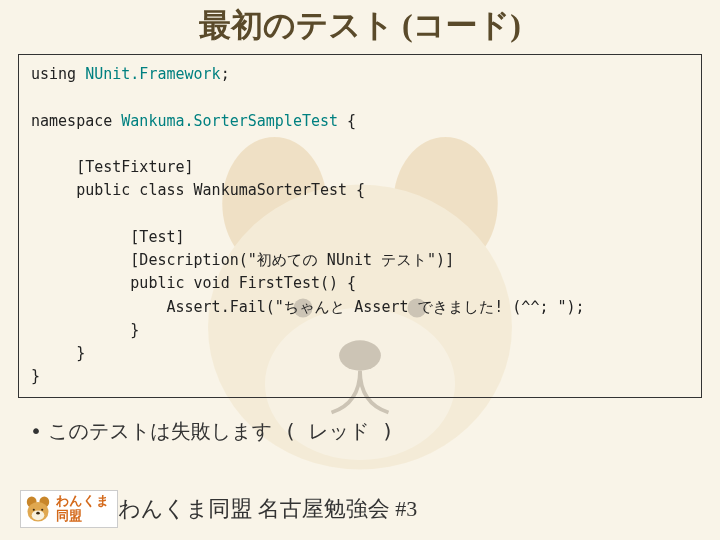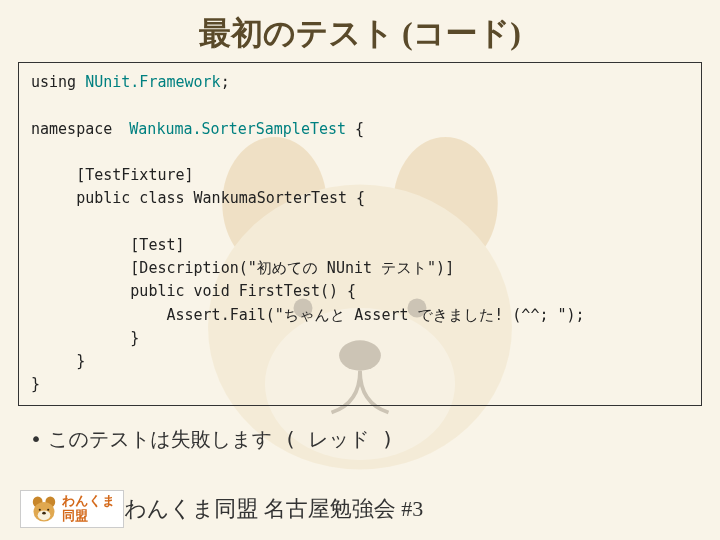--- a/index.html
+++ b/index.html
@@ -25,35 +25,35 @@
     position: relative;
     z-index: 1;
     width: 100%;
     height: 100%;
   }
   .title {
     text-align: center;
     font-size: 32px;
     font-weight: bold;
     color: #5a4a2a;
-    padding: 12px 0 6px 0;
+    padding: 4px 0 6px 0;
     font-family: "MS Mincho", "Meiryo", serif;
   }
   .code-box {
     margin: 0 18px;
     border: 1px solid #333;
     padding: 8px 12px 8px 12px;
     font-family: "MS Gothic", monospace;
     font-size: 15px;
     line-height: 1.55;
     color: #222;
     white-space: pre;
   }
   .code-box .kw1 { color: #008080; } 
-  .code-box .kw2 { color: #008080; margin-left: 8px; }
+  .code-box .kw2 { color: #008080; }
   .code-box .src-note {
     text-align: right;
     font-size: 15px;
     margin-top: 4px;
   }
   .bullet-block {
     margin: 18px 30px 0 30px;
     font-size: 20px;
     color: #333;
     line-height: 1.5;
@@ -69,21 +69,21 @@
     width: 100%;
     display: flex;
     align-items: center;
     padding: 0 20px;
   }
   .logo-box {
     display: flex;
     align-items: center;
     border: 1px solid #ccc;
     background: #fff;
-    padding: 3px 8px 3px 9px;
+    padding: 3px 8px 3px 3px;
   }
   .logo-text {
     color: #d4691a;
     font-weight: bold;
     font-size: 13px;
     line-height: 1.15;
     margin-left: 4px;
   }
   .footer-title {
     flex: 1;

